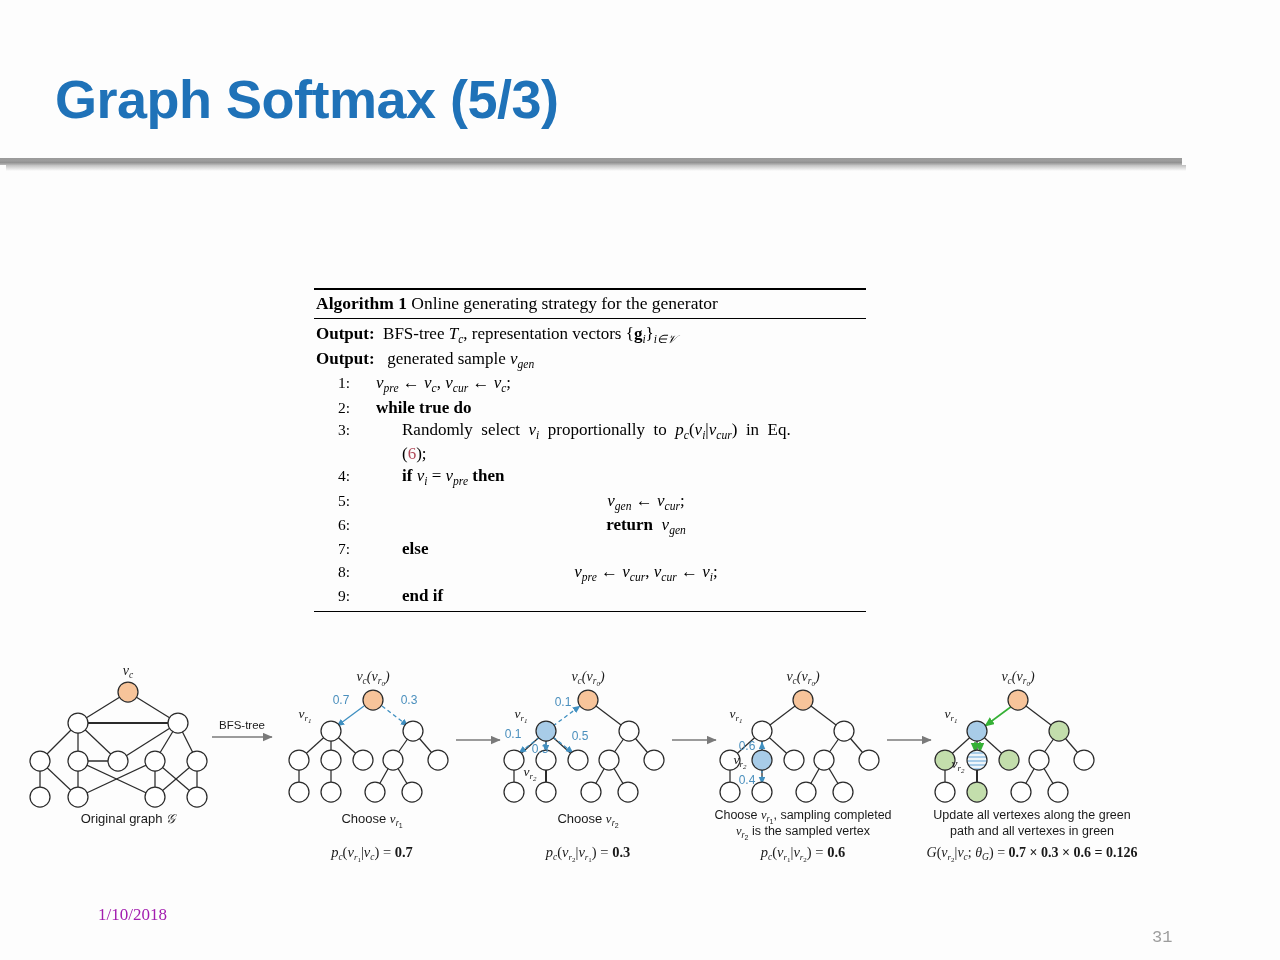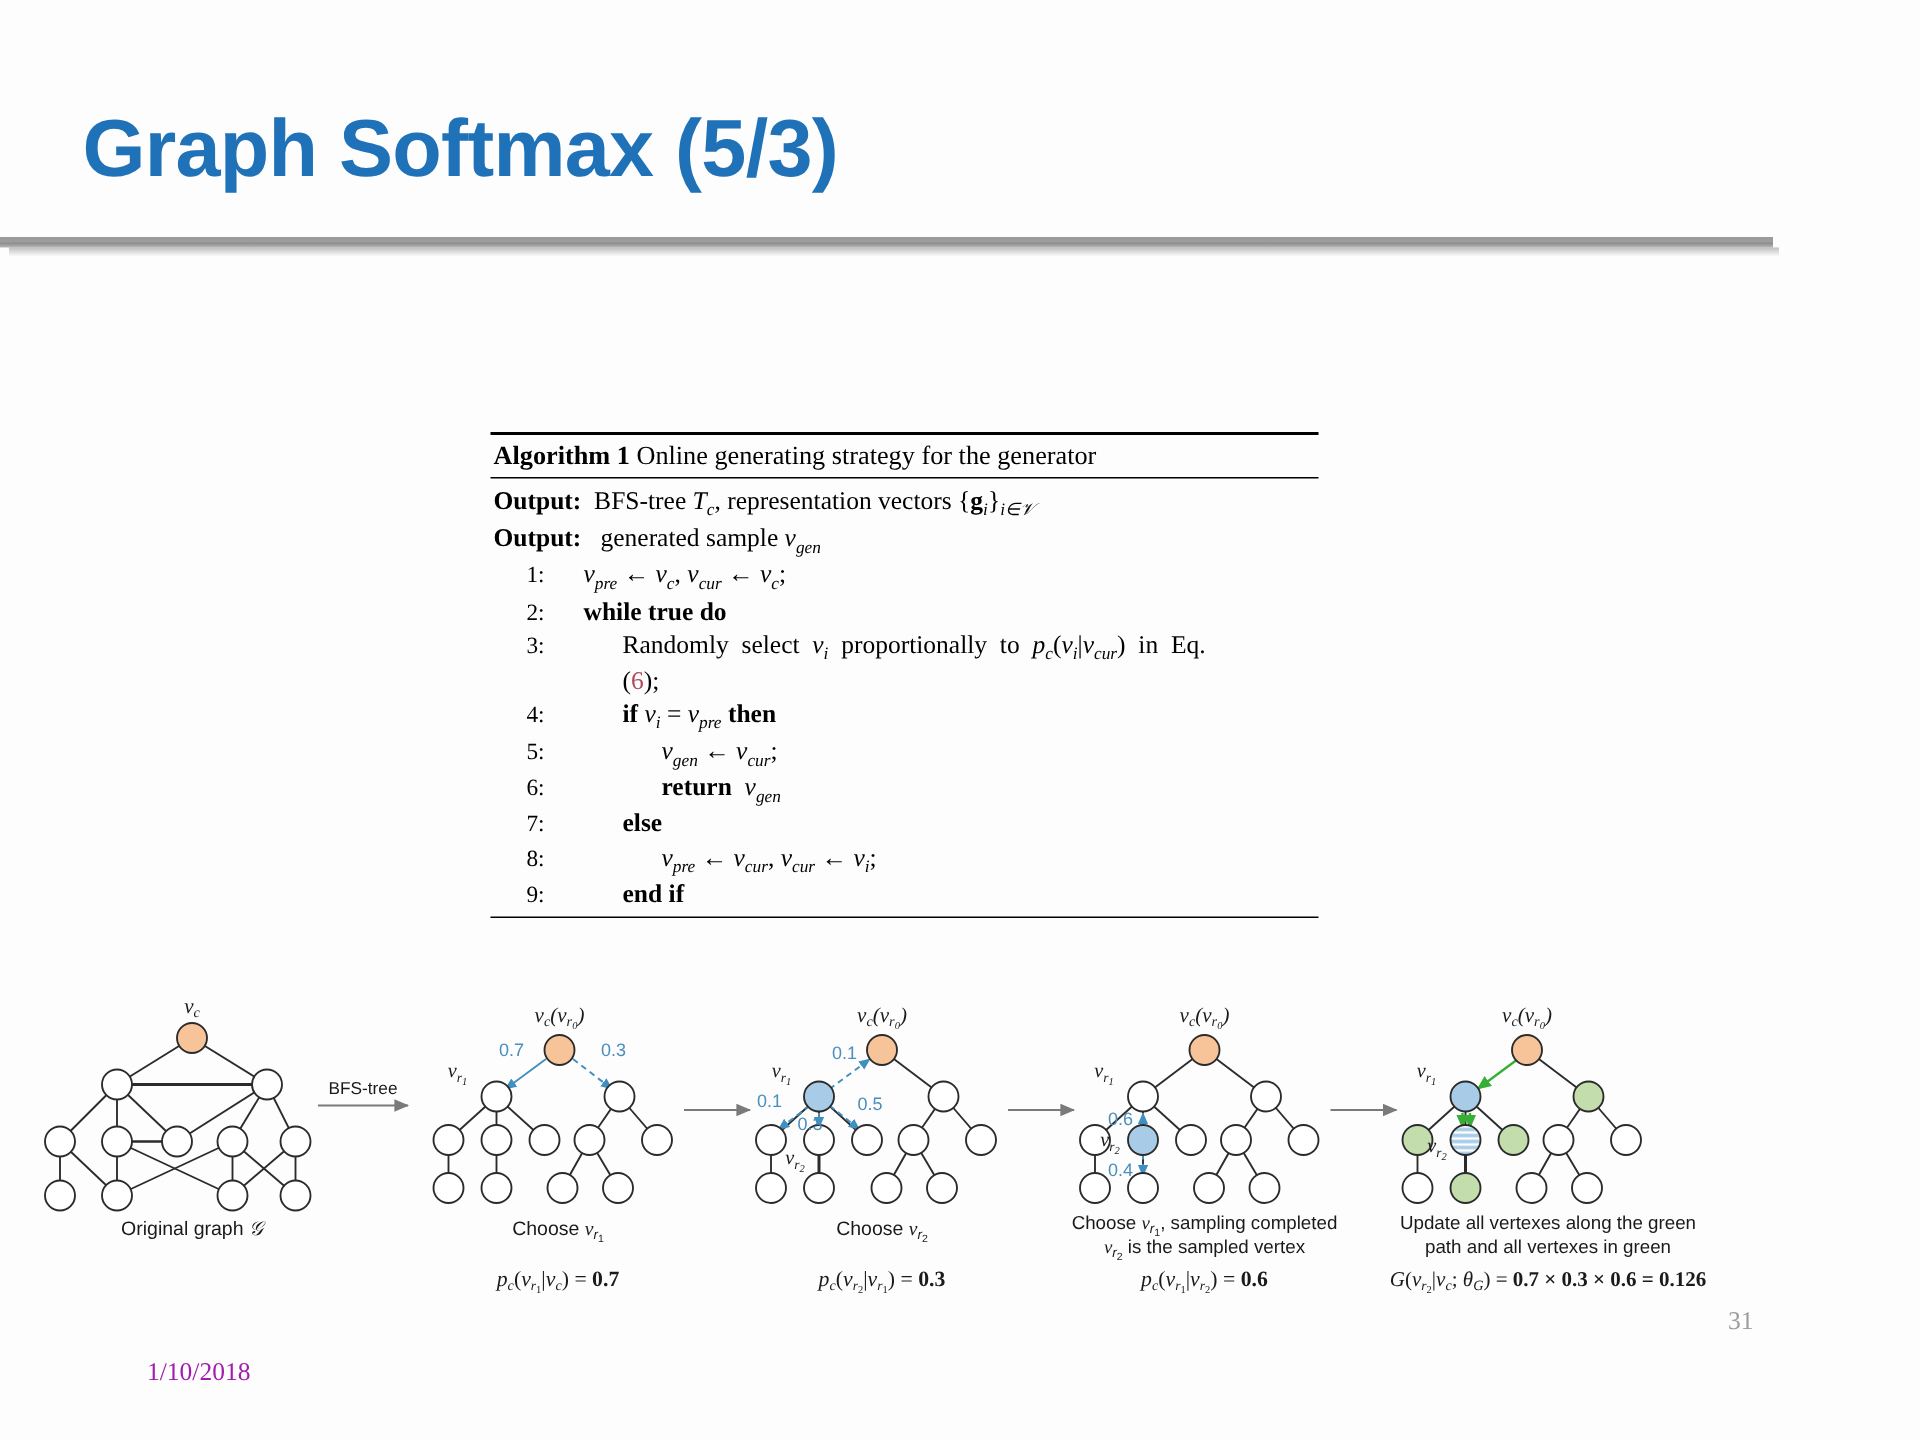--- a/index.html
+++ b/index.html
@@ -46,21 +46,21 @@
     font-size: 34px;
     font-weight: bold;
     color: #6aa342;
     font-family: "Liberation Serif", serif;
     white-space: nowrap;
   }
 
   
   #algo {
     position: absolute;
-    left: 327px; top: 288px;
+    left: 314px; top: 288px;
     width: 552px;
     font-family: "Liberation Serif", serif;
     color: #000;
   }
   .rule-thick { height: 2.2px; background: #000; }
   .rule-thin  { height: 1.1px; background: #000; }
   #algo-title {
     font-size: 17.5px;
     padding: 3px 2px 4px 2px;
     white-space: nowrap;
@@ -73,21 +73,21 @@
   }
   .algo-line { display: flex; align-items: baseline; white-space: nowrap; }
   .lnum {
     width: 34px; text-align: right; padding-right: 8px;
     font-size: 15.5px; flex: none;
   }
   .lnum.tight { font-size: 15.5px; }
   .ltxt { flex: 1; }
   .indent1 { padding-left: 18px; }
   .indent2 { padding-left: 44px; }
-  .indent3 { padding-left: 70px; }
+  .indent3 { padding-left: 70px; text-align: center; }
   .kw { font-weight: bold; }
   .hdrlab { font-weight: bold; }
   .mathit { font-style: italic; font-family: "Liberation Serif", serif; }
   .eqref { color: #b04a5a; }
   sub { font-size: 0.68em; font-style: italic; }
   .bvec { font-weight: bold; font-style: normal; }
 
   
   #figure {
     position: absolute;
@@ -99,24 +99,24 @@
   
   #footer-date {
     position: absolute;
     left: 98px; top: 905px;
     font-size: 17px;
     color: #a21caf;
     font-family: "Liberation Serif", serif;
   }
   #footer-page {
     position: absolute;
-    left: 1152px; top: 871px;
+    left: 1152px; top: 928px;
     font-size: 17px;
     color: #9d9d9d;
-    font-family: Liberation Serif, serif;
+    font-family: Liberation Mono, monospace;
   }
 </style>
 </head>
 <body>
 
 <div id="slide">
 
   <div id="title">Graph Softmax (5/3)</div>
   <div id="title-rule"></div>
   <div id="title-rule-shadow"></div>

